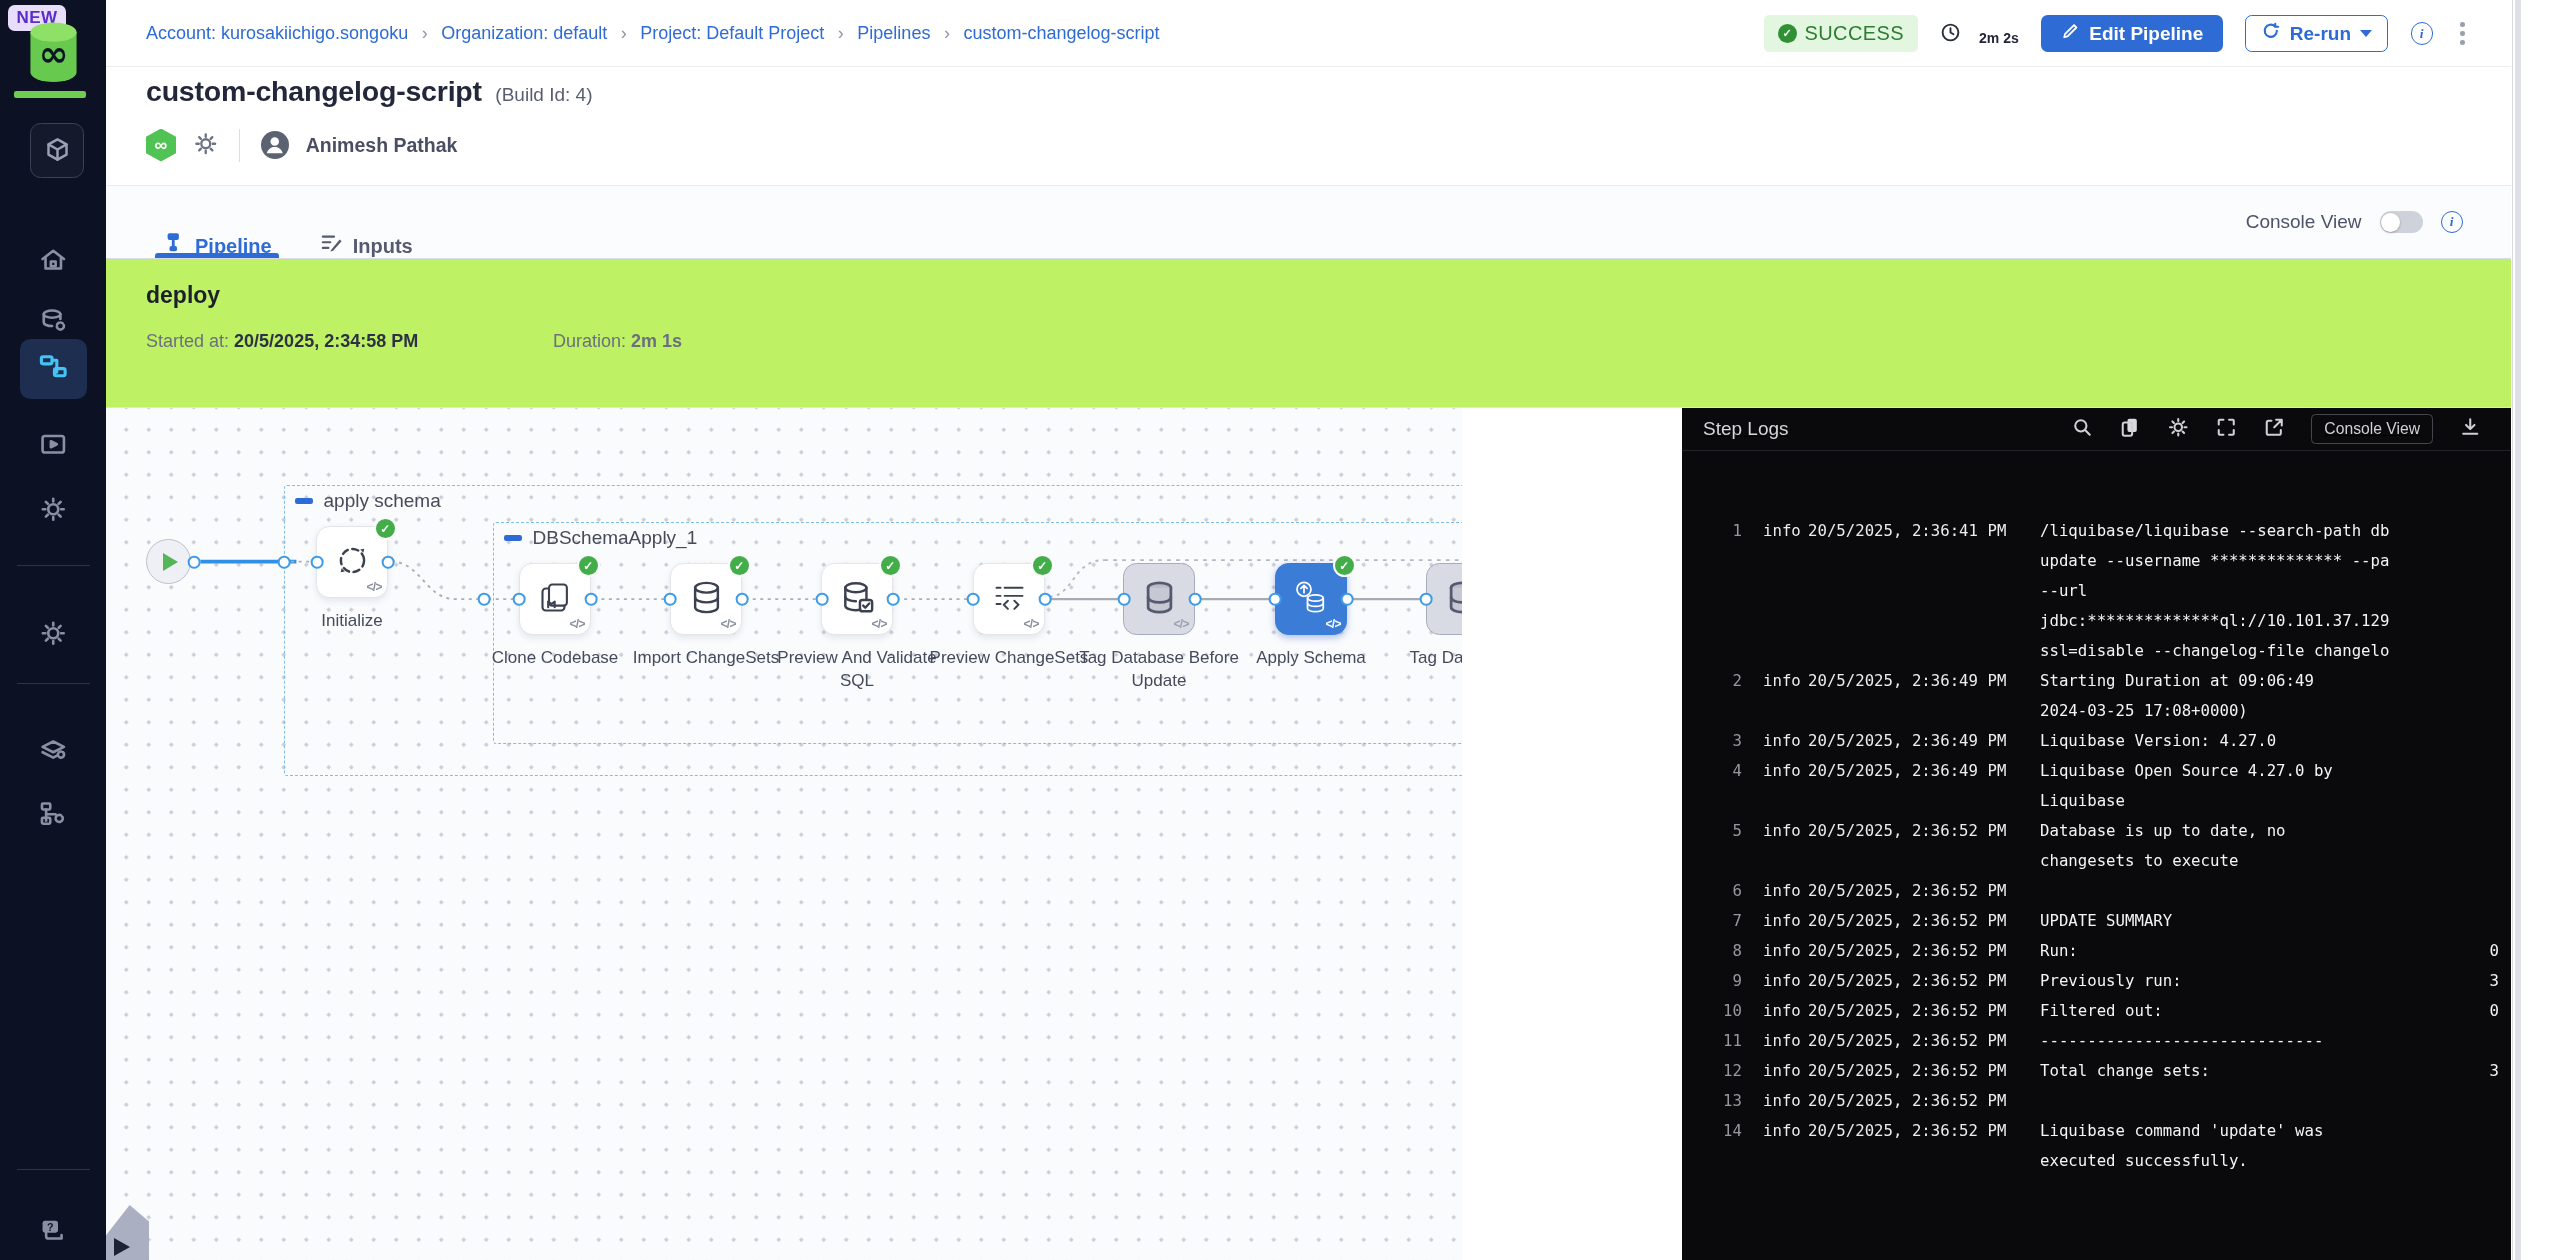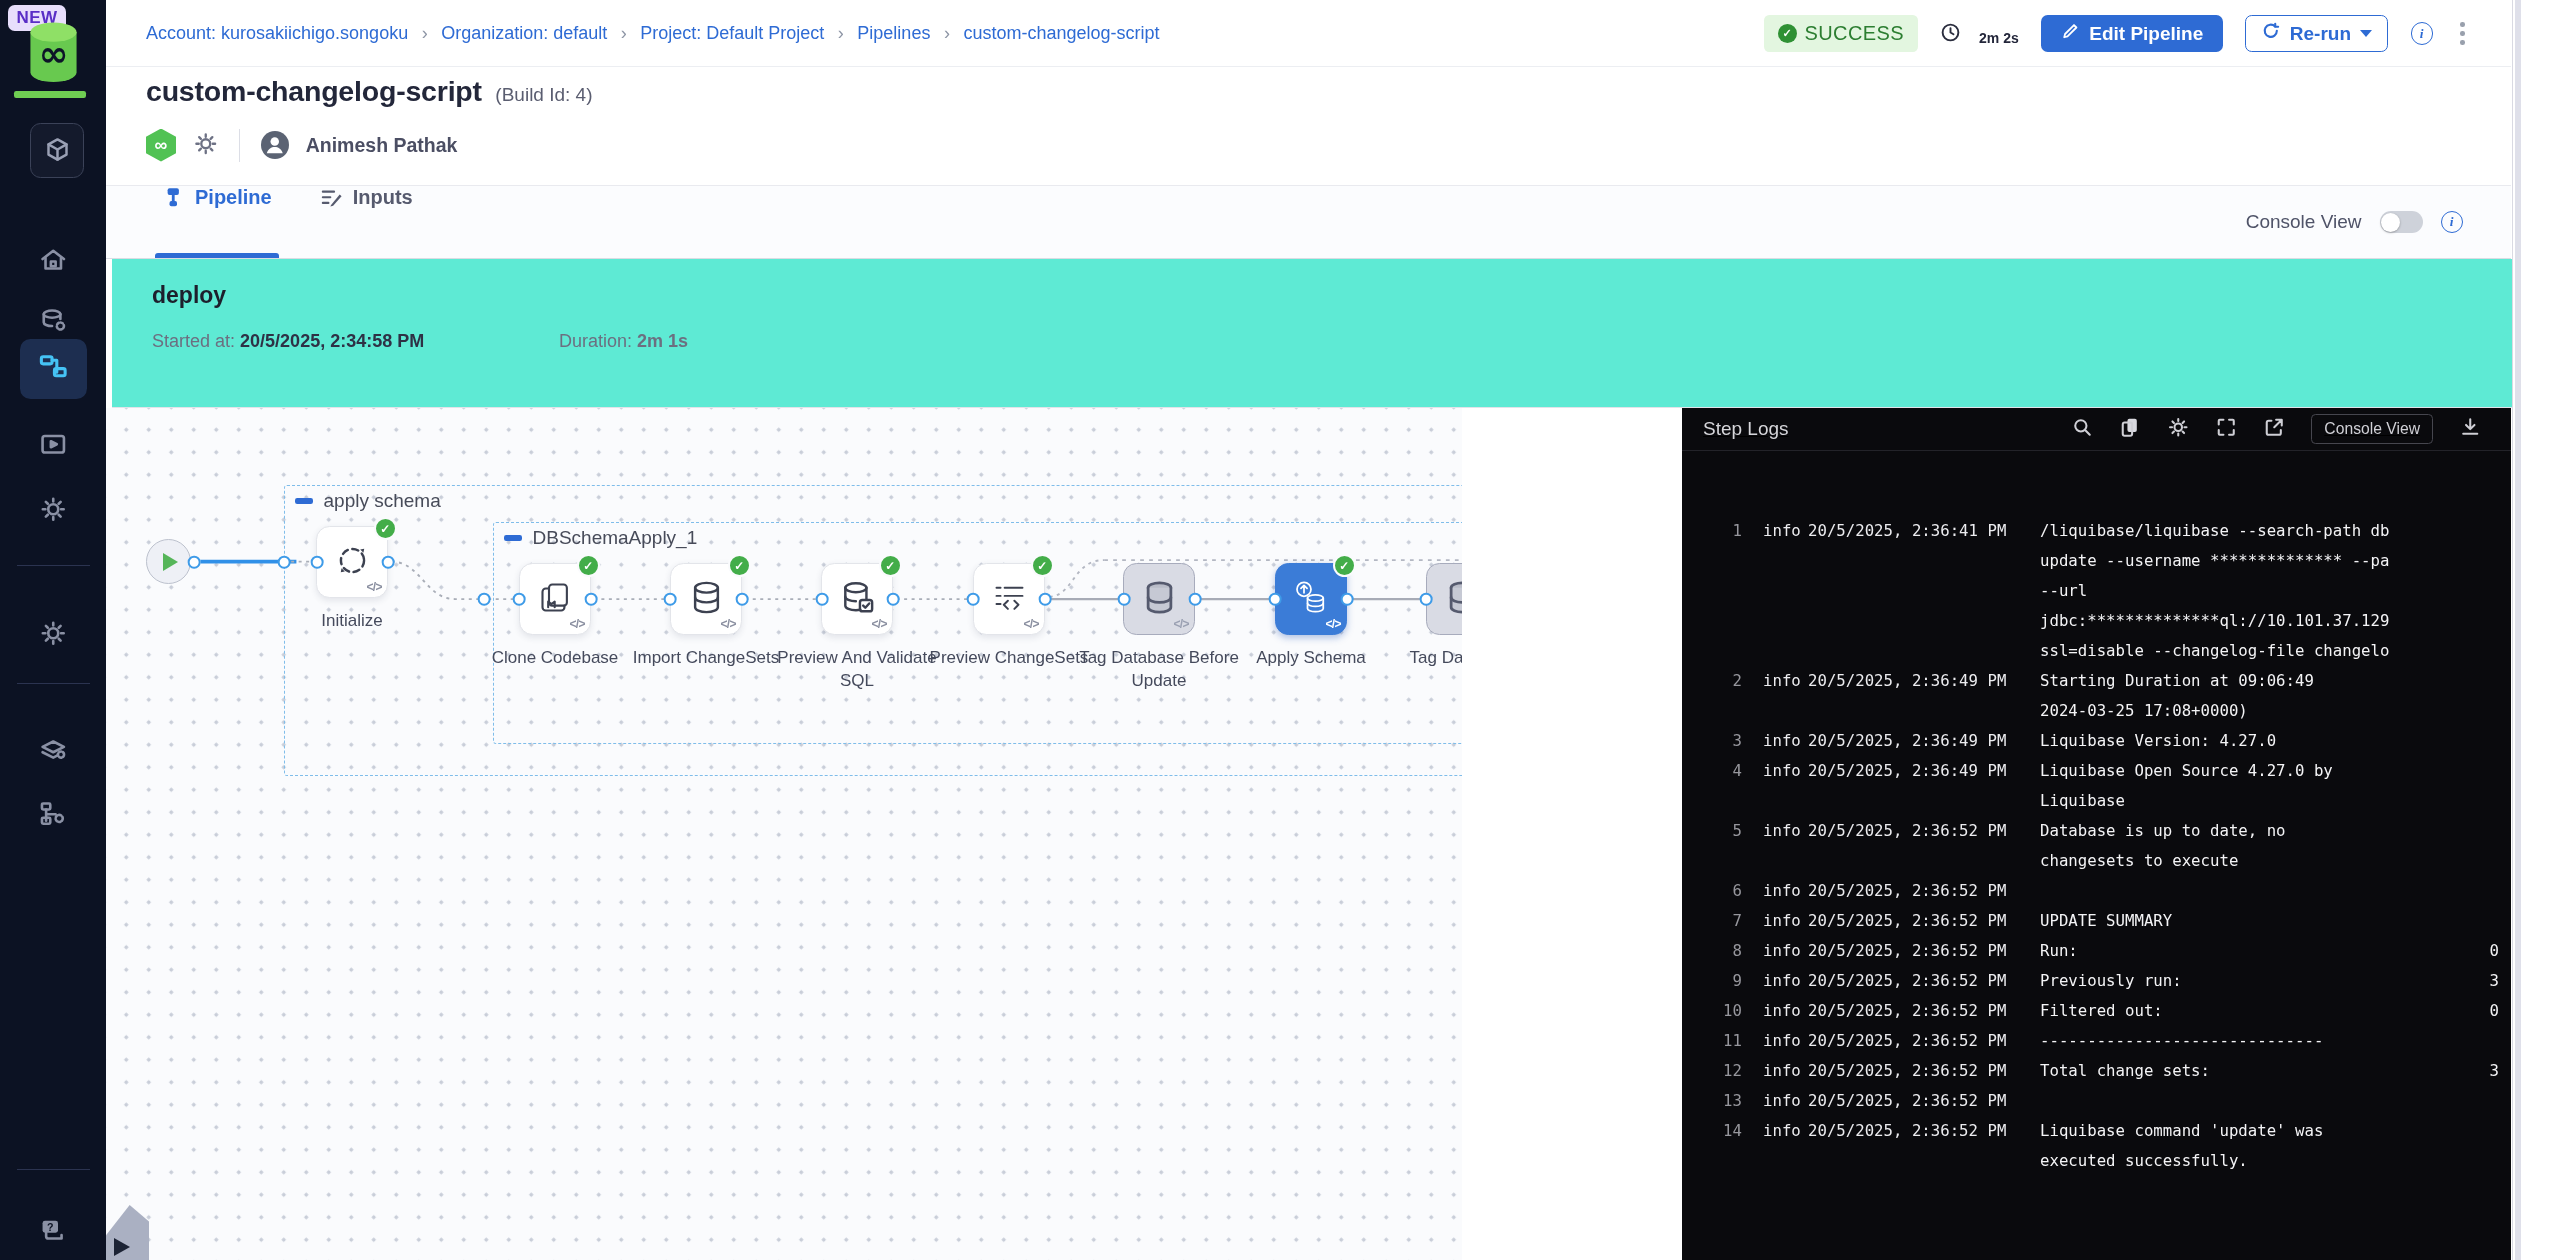--- a/index.html
+++ b/index.html
@@ -51,30 +51,30 @@
   .caret-down { width:0; height:0; border-left:6px solid transparent; border-right:6px solid transparent; border-top:7.5px solid #2e6bd4; }
   .info-circle { width:22.5px; height:22.5px; border-radius:50%; border:1.5px solid #2e6bd4; color:#2e6bd4; font-size:13.5px;
     display:flex; align-items:center; justify-content:center; font-family:"Liberation Serif", serif; font-style:italic; font-weight:700; }
   .kebab { display:flex; flex-direction:column; gap:4.5px; padding:4.5px; cursor:pointer; }
   .kebab i { width:4.5px; height:4.5px; border-radius:50%; background:#99a0ad; }
 
   
   .tabbar { position:absolute; left:106px; top:186px; width:2405px; height:73px; background:#fbfcfe; border-bottom:0.7px solid #dadce3;
     display:flex; align-items:stretch; }
   .tabs { display:flex; gap:48px; padding-left:56px; }
-  .tab { position:relative; display:flex; align-items:flex-start; gap:10.5px; font-size:20px; font-weight:600; color:#565a6e; cursor:pointer; }
+  .tab { position:relative; display:flex; align-items:flex-end; gap:10.5px; font-size:20px; font-weight:600; color:#565a6e; cursor:pointer; }
   .tab.active { color:#2e6bd4; font-weight:700; }
   .tab.active::after { content:""; position:absolute; left:-7.5px; right:-7.5px; bottom:0; height:5.2px; background:#2e6bd4; border-radius:3px 3px 0 0; }
   .tabbar-right { margin-left:auto; display:flex; align-items:center; gap:18px; padding-right:48px; }
   .console-label { font-size:19px; color:#4f5368; }
   .toggle { width:43px; height:22px; border-radius:11.2px; background:#ced2da; position:relative; cursor:pointer; }
   .toggle .knob { position:absolute; left:1.5px; top:1.5px; width:19px; height:19px; border-radius:50%; background:#fff; box-shadow:0 0.7px 2.2px rgba(0,0,0,.3); }
 
   
-  .stage-strip { position:absolute; left:106px; top:259px; width:2405px; height:149px; background:#5eead4; border-bottom:0.7px solid #e2e3e9;margin-left:6px; }
+  .stage-strip { position:absolute; left:106px; top:259px; width:2405px; height:149px; background:#bef264; border-bottom:0.7px solid #e2e3e9; }
   .stage-name { position:absolute; left:40px; top:22.5px; font-size:23px; font-weight:800; color:#1d1f2c; }
   .stage-meta { position:absolute; left:40px; top:72px; font-size:18px; color:#6c6f80; }
   .stage-meta b { color:#2e3145; font-weight:700; }
   .stage-duration { position:absolute; left:447px; top:72px; font-size:18px; color:#6c6f80; }
 
   
   .canvas { position:absolute; left:106px; top:408px; width:1356px; height:852px; background:#fafbfd; overflow:hidden;
     background-image:radial-gradient(#c9ced9 1.9px, transparent 2.1px); background-size:22.5px 22.5px; background-position:9px 10.5px; }
   .group-border { position:absolute; border:1.5px dashed #7fbdea; border-radius:3px; }
   .group-label { position:absolute; display:flex; align-items:center; gap:10.5px; font-size:19px; color:#474b59; z-index:4; }

